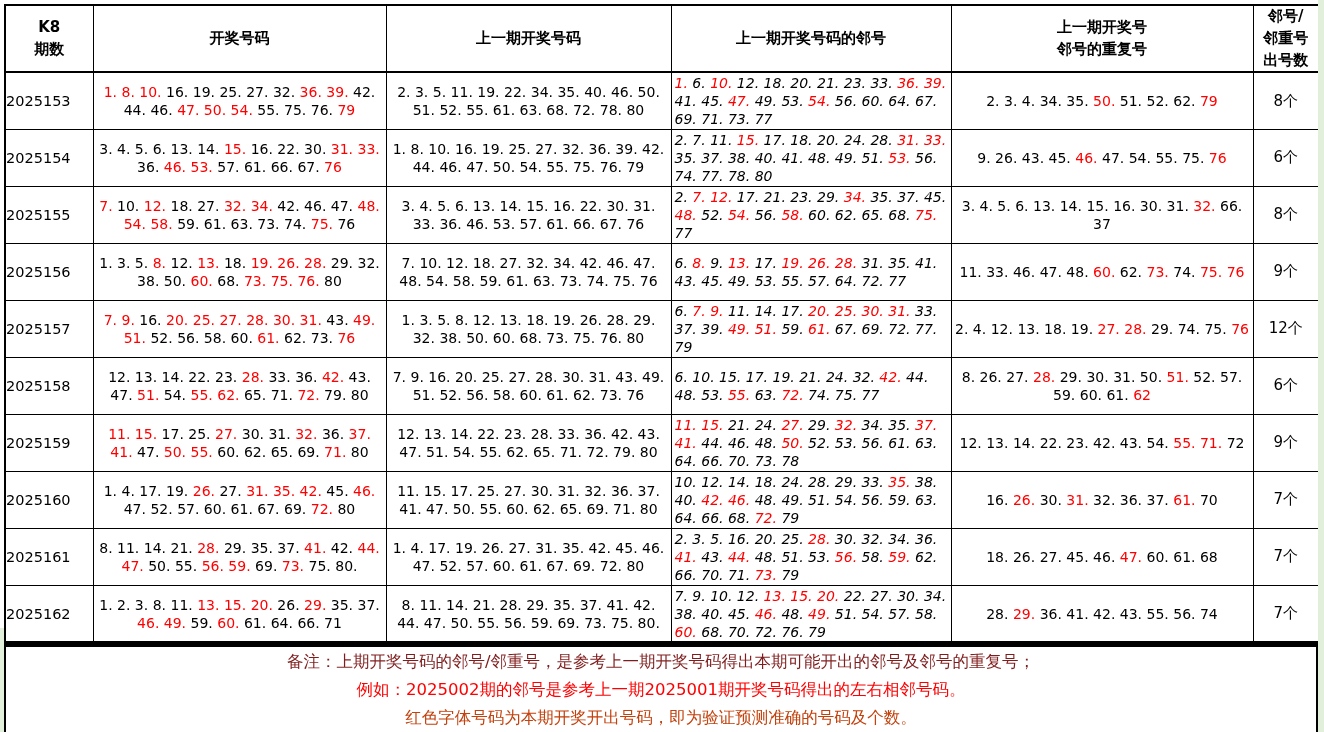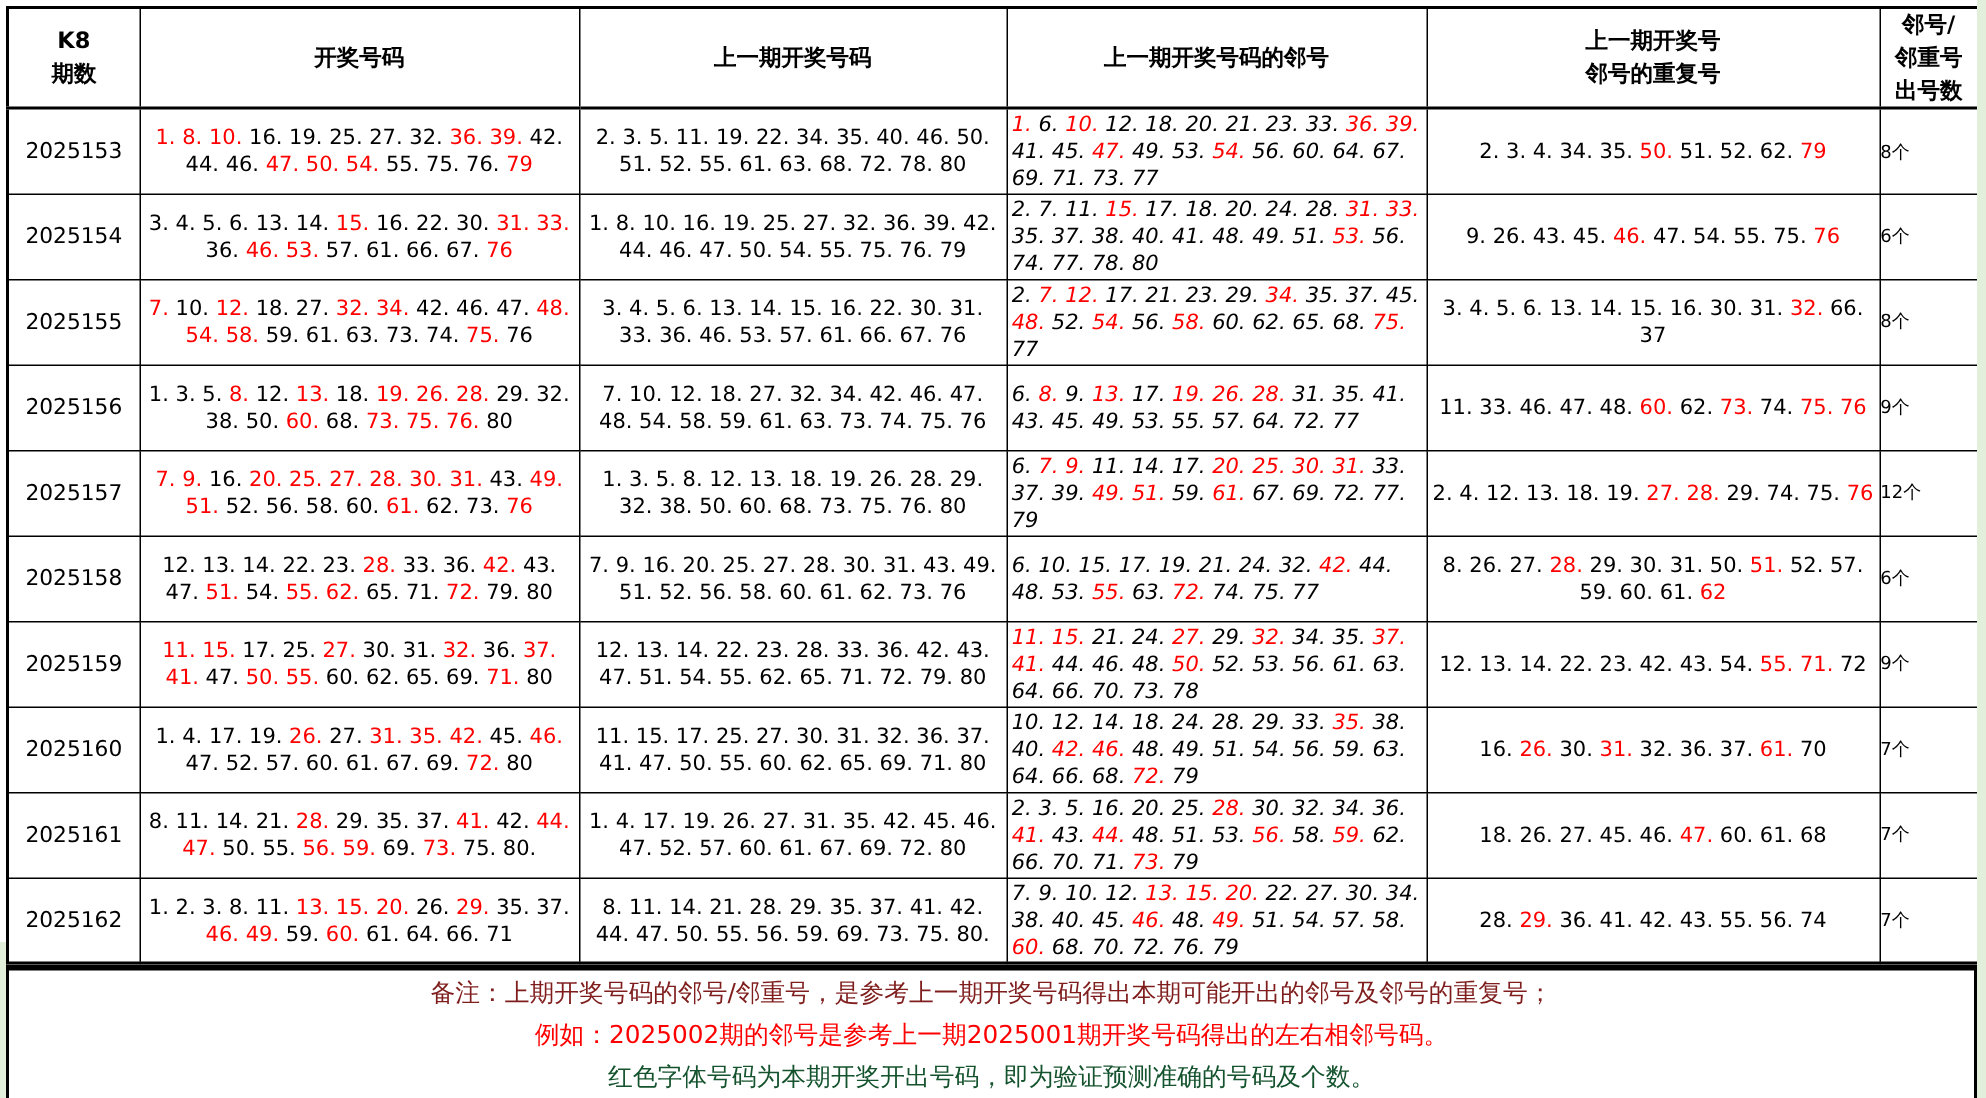--- a/index.html
+++ b/index.html
@@ -15,24 +15,24 @@
   .right-margin { position:absolute; top:0; right:0; width:6px; height:732px; background:var(--page-bg); }
   .sheet { position:absolute; left:4px; top:4px; width:1314px; }
   table.k8 { border-collapse:collapse; table-layout:fixed; width:1314px; background:#fff; border:2px solid var(--grid); }
   th,td { border:1px solid var(--grid); overflow:hidden; vertical-align:middle; padding:0; }
   thead tr { height:57px; }
   tbody tr { height:57px; }
   th {
     font-size:15px; font-weight:bold; text-align:center;
     white-space:pre-line; line-height:1.45; border-bottom:2px solid var(--grid);
   }
-  td.period { text-align:center; font-size:14.5px; }
+  td.period { text-align:left; font-size:14.5px; }
   td.num { font-size:14px; line-height:18px; text-align:center; padding:0 3px; word-break:break-word; }
   td.num.left { text-align:left;font-style:italic; }
-  td.count { font-size:12px; }
+  td.count { text-align:center; font-size:15px; }
   .red { color:var(--red); }
   .notes {
     width:1314px; background:#fff;
     border:2px solid var(--grid); border-top-width:4px; border-bottom-width:3px;
     height:93px; display:flex; flex-direction:column; justify-content:center;
     text-align:center; font-size:16.5px; line-height:28px;
   }
 </style>
 </head>
 <body>
@@ -142,18 +142,18 @@
             <td class="num left"><span>7. </span><span>9. </span><span>10. </span><span>12. </span><span class="red">13. </span><span class="red">15. </span><span class="red">20. </span><span>22. </span><span>27. </span><span>30. </span><span>34. </span><span>38. </span><span>40. </span><span>45. </span><span class="red">46. </span><span>48. </span><span class="red">49. </span><span>51. </span><span>54. </span><span>57. </span><span>58. </span><span class="red">60. </span><span>68. </span><span>70. </span><span>72. </span><span>76. </span><span>79</span></td>
             <td class="num"><span>28. </span><span class="red">29. </span><span>36. </span><span>41. </span><span>42. </span><span>43. </span><span>55. </span><span>56. </span><span>74</span></td>
             <td class="count">7个</td>
           </tr>
         </tbody>
     </table>
 
     <div class="notes">
       <div class="note" style="color: #7f1d1d;">备注：上期开奖号码的邻号/邻重号，是参考上一期开奖号码得出本期可能开出的邻号及邻号的重复号；</div>
       <div class="note" style="color: rgb(255, 0, 0);">例如：2025002期的邻号是参考上一期2025001期开奖号码得出的左右相邻号码。</div>
-      <div class="note" style="color: #14532d;">红色字体号码为本期开奖开出号码，即为验证预测准确的号码及个数。</div>
+      <div class="note" style="color: #c2410c;">红色字体号码为本期开奖开出号码，即为验证预测准确的号码及个数。</div>
     </div>
 
   </div>
   <div class="right-margin"></div>
 </div>
 
 </body></html>

